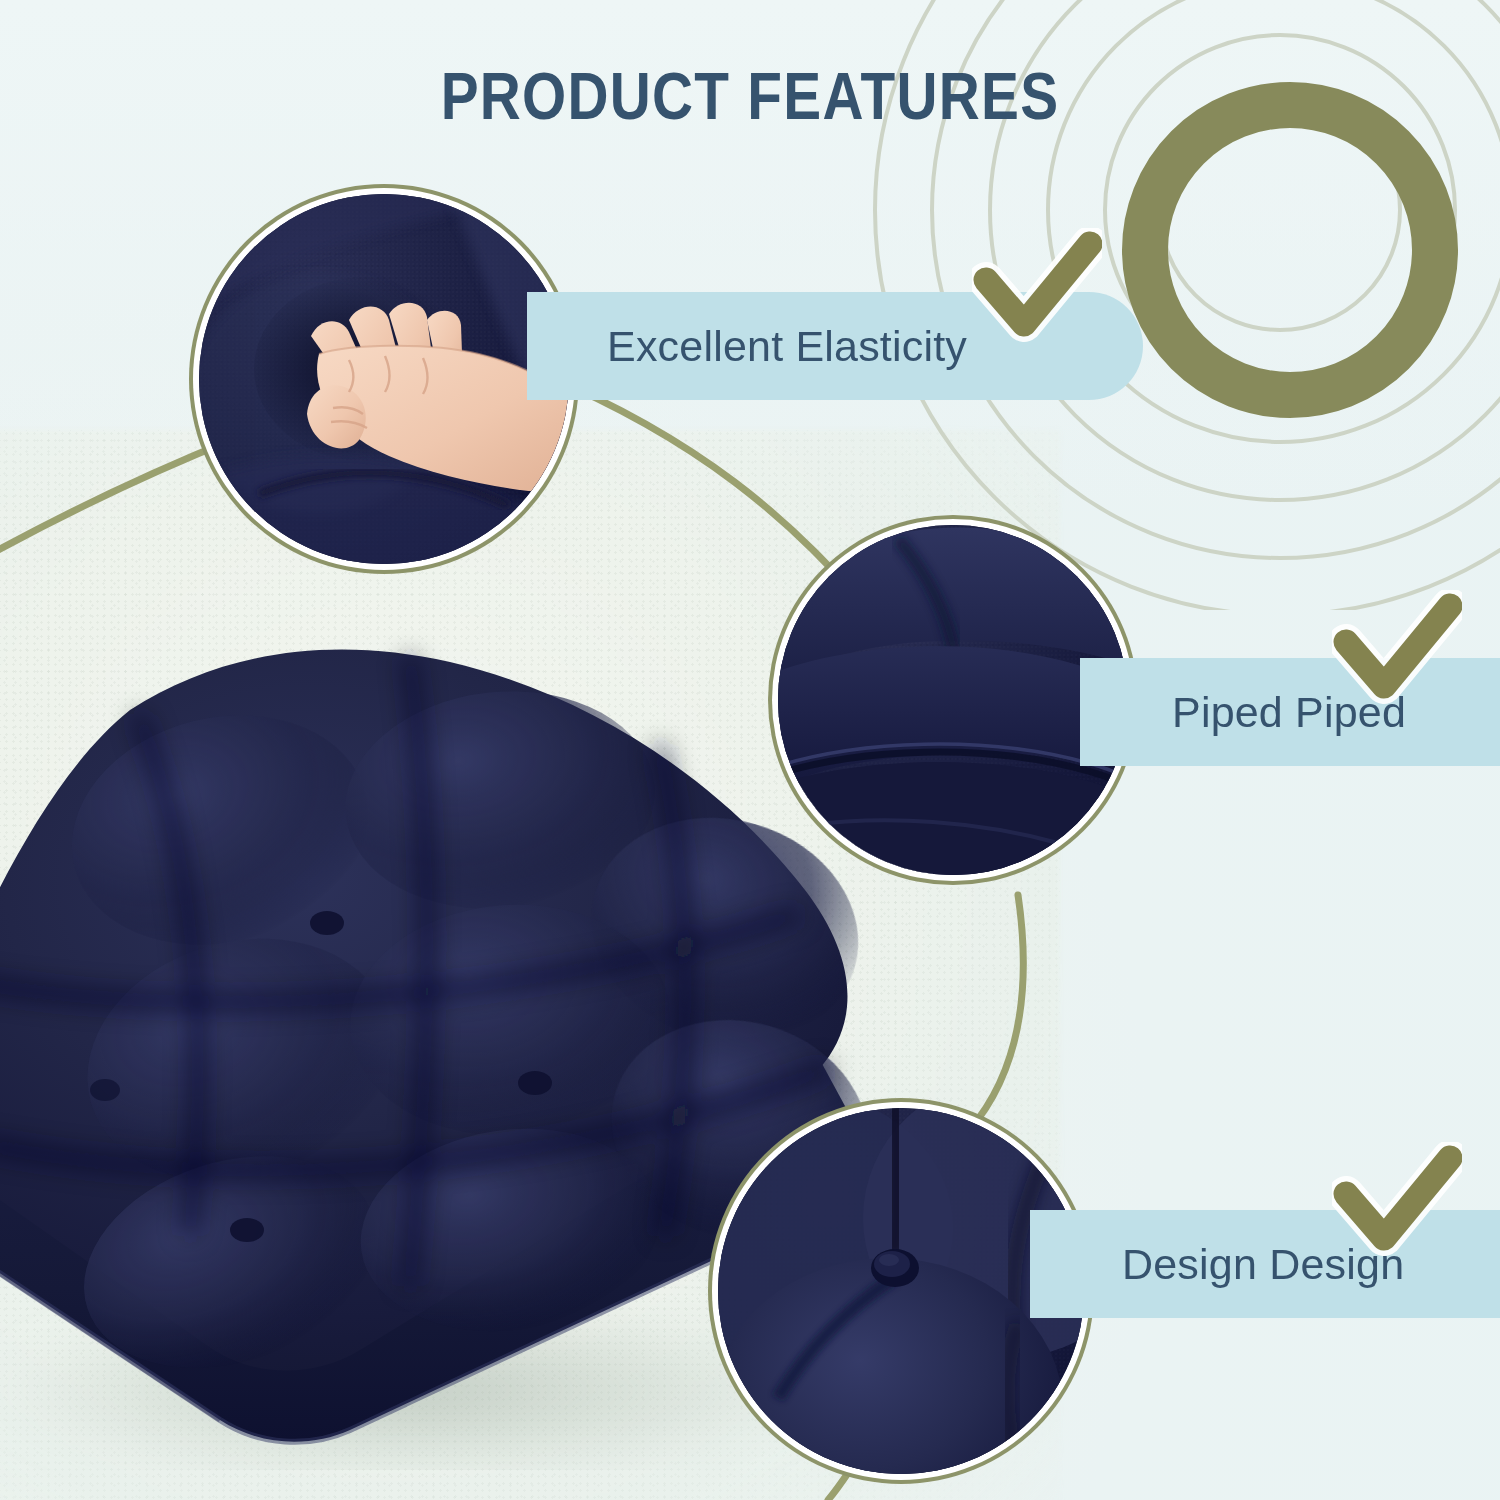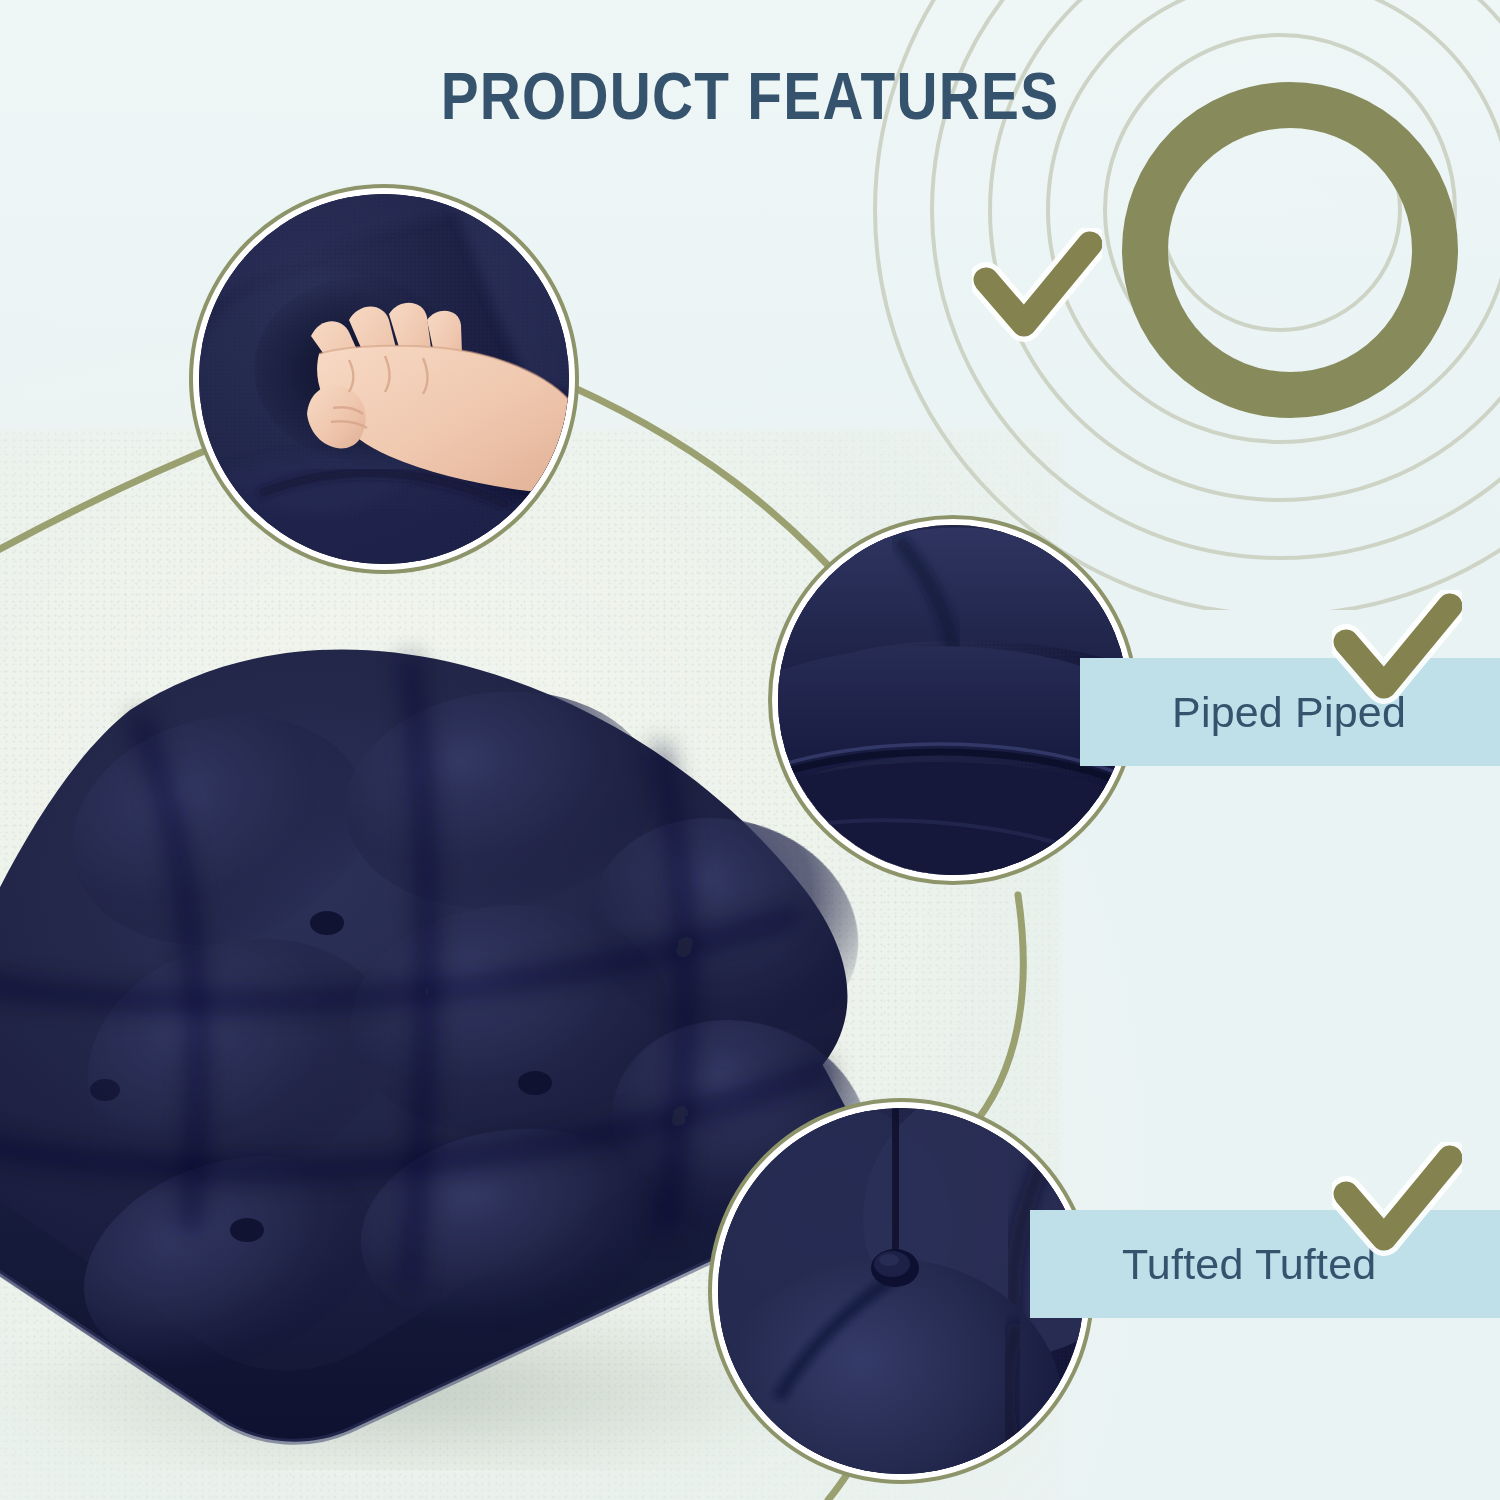--- a/index.html
+++ b/index.html
@@ -379,25 +379,28 @@
 
         <g>
           <ellipse cx="177" cy="160" rx="24" ry="19" fill="#0d1030"></ellipse>
           <ellipse cx="174" cy="156" rx="18" ry="13" fill="#1d2148"></ellipse>
           <ellipse cx="171" cy="152" rx="10" ry="6" fill="#2b3058" opacity=".8"></ellipse>
         </g>
       </svg>
     </div>
   </div>
 
+  <div class="pill pill-1">
+    <span class="pill-label">Excellent Elasticity</span>
+  </div>
   <div class="pill pill-2">
     <span class="pill-label">Piped Piped</span>
   </div>
   <div class="pill pill-3">
-    <span class="pill-label">Tufted Tufted</span>
+    <span class="pill-label">Design Design</span>
   </div>
 
   <svg class="check check-1" viewBox="0 0 130 120">
     <path d="M 14 52 L 52 96 L 118 16" fill="none" stroke="#ffffff" stroke-width="36" stroke-linecap="round" stroke-linejoin="round" opacity=".9"></path>
     <path d="M 14 52 L 52 96 L 118 16" fill="none" stroke="#84834f" stroke-width="25" stroke-linecap="round" stroke-linejoin="round"></path>
   </svg>
   <svg class="check check-2" viewBox="0 0 130 120">
     <path d="M 14 52 L 52 96 L 118 16" fill="none" stroke="#ffffff" stroke-width="36" stroke-linecap="round" stroke-linejoin="round" opacity=".9"></path>
     <path d="M 14 52 L 52 96 L 118 16" fill="none" stroke="#84834f" stroke-width="25" stroke-linecap="round" stroke-linejoin="round"></path>
   </svg>

